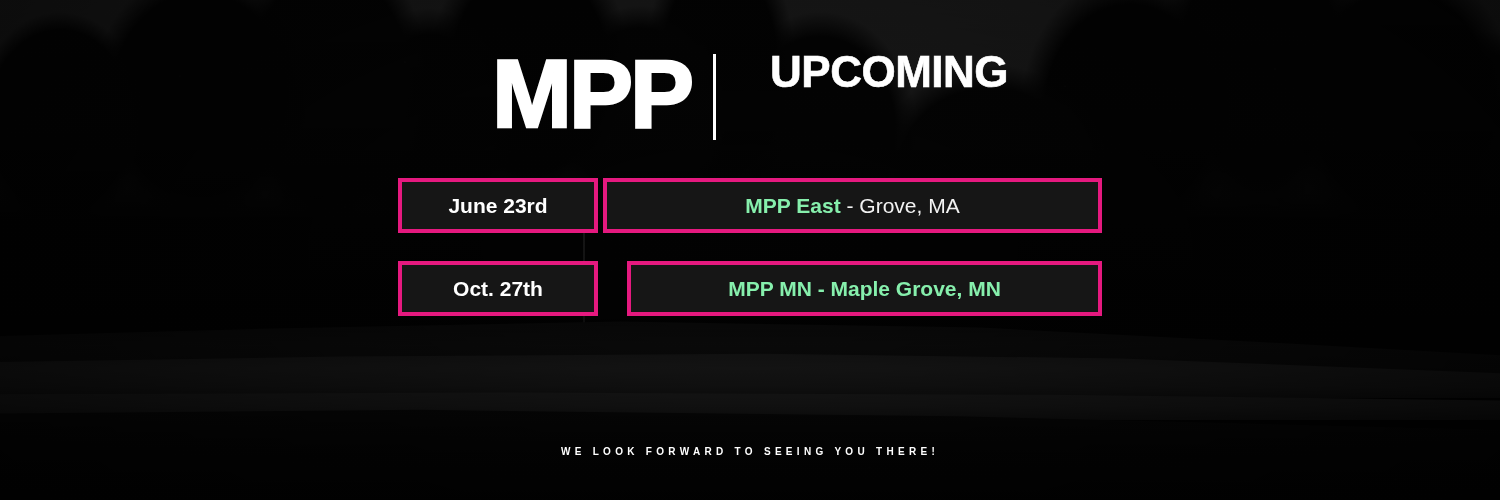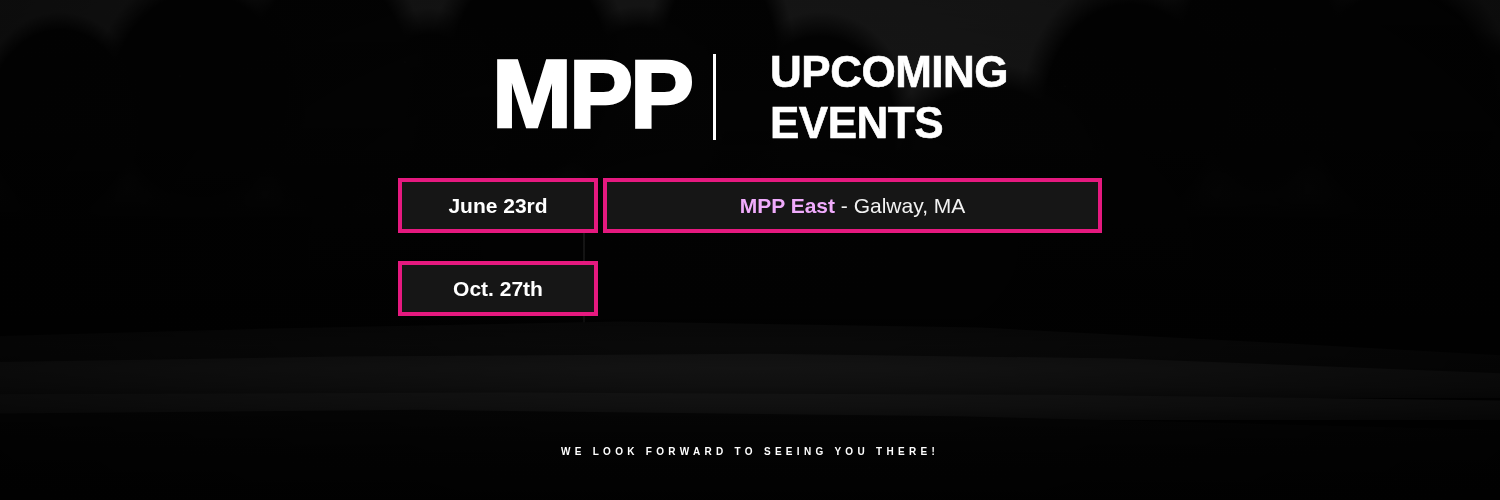--- a/index.html
+++ b/index.html
@@ -218,21 +218,21 @@
     font-weight: 700;
     color: #ffffff;
     letter-spacing: 0px;
     white-space: nowrap;
   }
   .title-text {
     font-size: 21px;
     color: #f2f2f2;
     white-space: nowrap;
   }
-  .title-text .strong { font-weight: 700; color: #f0abfc; }
+  .title-text .strong { font-weight: 700; color: #86efac; }
 
   
   .footer {
     position: absolute;
     left: 0; top: 441px; width: 1500px;
     text-align: center;
   }
   .footer-text {
     display: inline-block;
     font-size: 10px;
@@ -262,42 +262,44 @@
     <div class="vignette"></div>
   </div>
 
   <div class="content">
 
     <div class="header">
       <div class="logo-mark">MPP</div>
       <div class="header-divider"></div>
       <div class="header-lines">
         <div class="header-line">UPCOMING</div>
-        <div class="header-line">EVENTS</div>
       </div>
     </div>
 
     <div class="events">
 
       <div class="event-row">
         <div class="cell cell-date">
           <span class="date-text">June 23rd</span>
         </div>
         <div class="cell-spacer"></div>
         <div class="cell cell-title">
-          <span class="title-text"><span class="strong">MPP East</span><span> - Galway, MA</span></span>
+          <span class="title-text"><span class="strong">MPP East</span><span> - Grove, MA</span></span>
         </div>
       </div>
 
 
       <div class="event-row">
         <div class="cell cell-date">
           <span class="date-text">Oct. 27th</span>
         </div>
         <div class="cell-spacer"></div>
+        <div class="cell cell-title">
+          <span class="title-text"><span class="strong">MPP MN - Maple Grove, MN</span><span></span></span>
+        </div>
       </div>
 
     </div>
 
     <div class="footer">
       <span class="footer-text">WE LOOK FORWARD TO SEEING YOU THERE!</span>
     </div>
 
   </div>
 </div>

